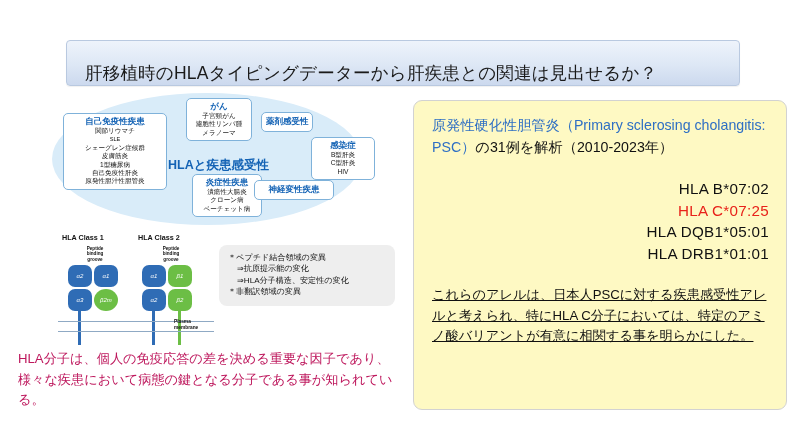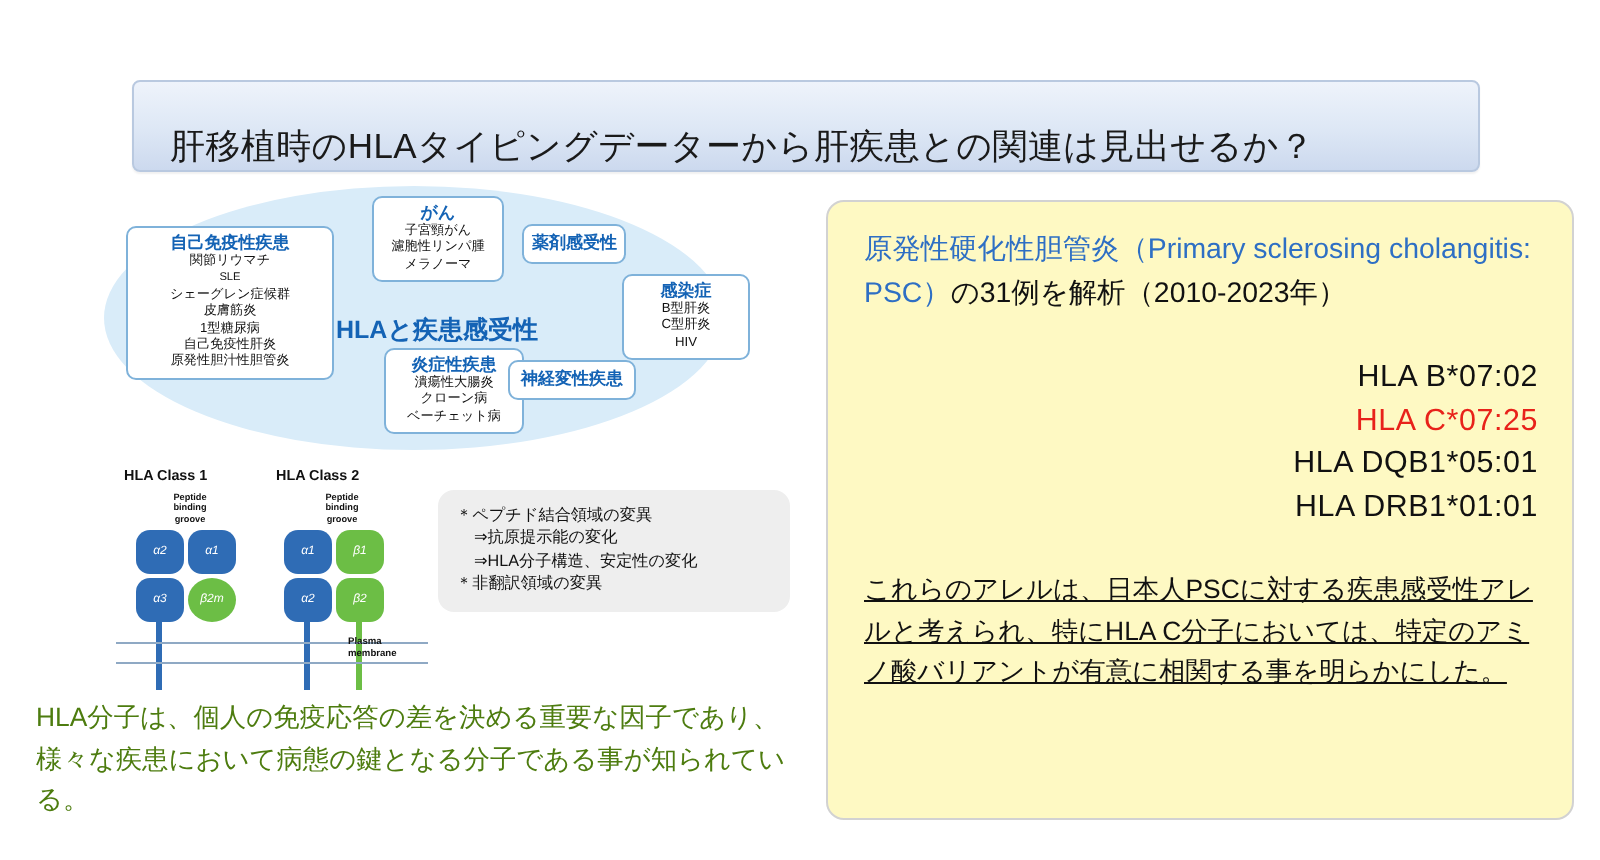--- a/index.html
+++ b/index.html
@@ -40,21 +40,21 @@
   }
   .dbox .dtitle{font-size:8.5px;font-weight:bold;color:#1463b5;line-height:11px;white-space:nowrap;}
   .dbox .ditem{font-size:6.6px;color:#111;line-height:8.4px;white-space:nowrap;}
   .dbox .ditem.small{font-size:5.6px;}
 
   #box-autoimmune{left:63px;top:28px;width:104px;}
   #box-cancer{left:186px;top:13px;width:66px;}
   #box-drug{left:261px;top:27px;width:52px;padding-top:3px;padding-bottom:4px;}
   #box-infection{left:292px;top:52px;width:64px;margin-left:19px;}
   #box-inflammatory{left:192px;top:89px;width:70px;}
-  #box-neuro{left:254px;top:95px;width:64px;padding-top:3px;padding-bottom:4px;}
+  #box-neuro{left:254px;top:95px;width:80px;padding-top:3px;padding-bottom:4px;}
 
   
   #molecule{position:absolute;left:56px;top:148px;width:160px;height:112px;}
   .mol-title{position:absolute;font-size:7.2px;font-weight:bold;color:#111;white-space:nowrap;}
   .mol-sub{position:absolute;font-size:4.6px;font-weight:bold;color:#111;text-align:center;line-height:5.4px;width:54px;}
   .dom{
     position:absolute;border-radius:7px;
     display:flex;align-items:center;justify-content:center;
     color:#fff;font-size:6px;font-style:italic;
   }
@@ -70,21 +70,21 @@
   #variant-box{
     position:absolute;left:219px;top:160px;width:176px;
     background:#eeeeee;border-radius:8px;padding:7px 8px 8px 9px;box-sizing:border-box;
   }
   #variant-box .vline{font-size:8.1px;color:#111;line-height:11.4px;white-space:nowrap;}
   #variant-box .vline.ind{padding-left:9px;}
 
   
   #left-paragraph{
     position:absolute;left:18px;top:264px;width:382px;
-    font-size:13.2px;color:#4d7c0f;line-height:20.5px;
+    font-size:13.2px;color:#be185d;line-height:20.5px;
   }
   
   #right-panel{
     position:absolute;left:413px;top:100px;width:374px;height:310px;
     background:#fef9c3;border:1px solid #d2d2d2;border-radius:9px;box-sizing:border-box;
     padding:14px 17px 0 18px;
   }
   #psc-heading{font-size:14.2px;line-height:21.5px;color:#111;}
   #psc-heading .blue{color:#2e6fc4;}
   #allele-list{margin-top:20px;padding-left:59px;}

